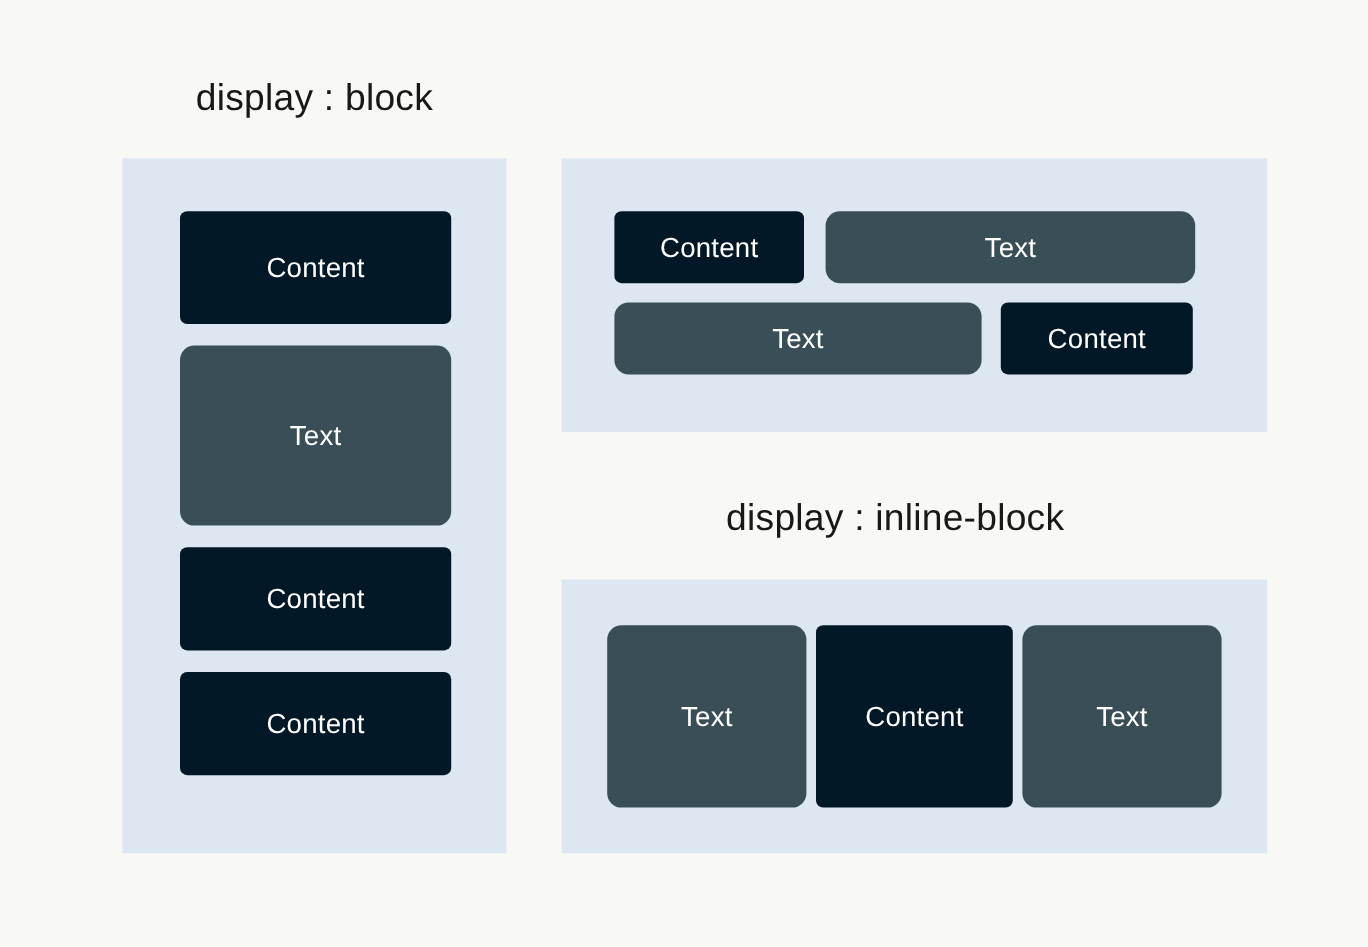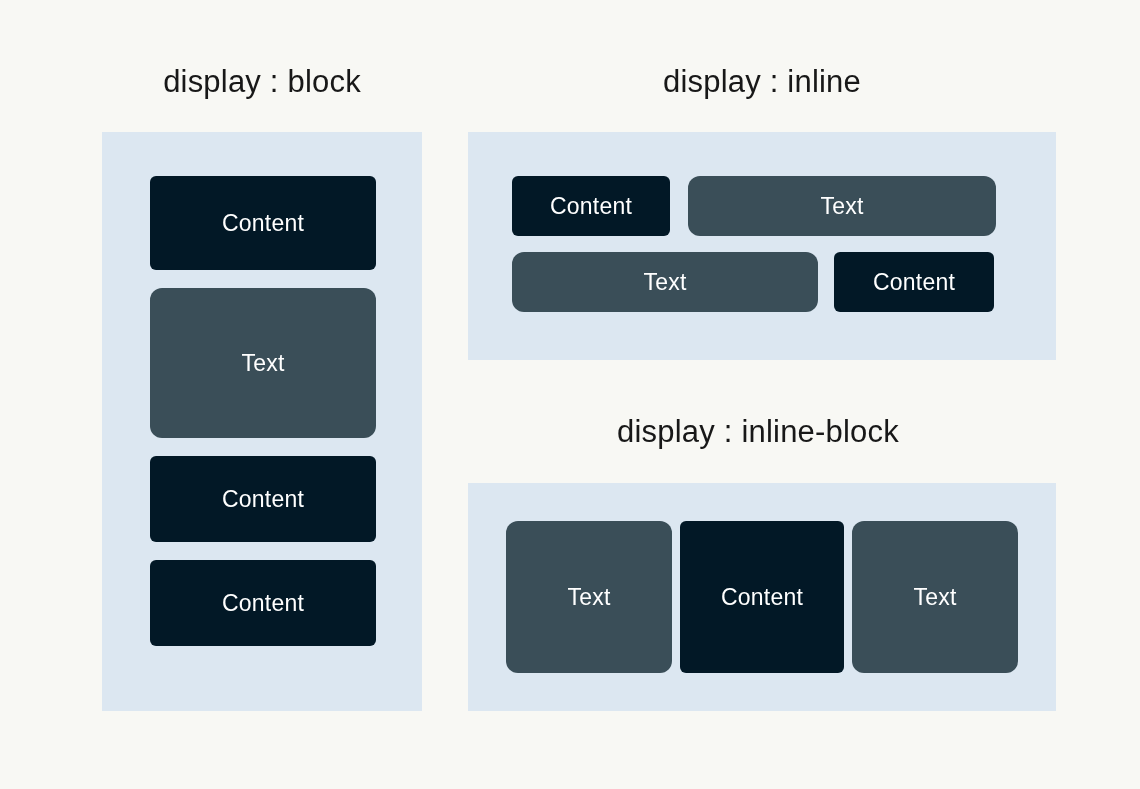--- a/index.html
+++ b/index.html
@@ -28,21 +28,21 @@
     font-family: "Liberation Sans", sans-serif;
     font-size: 31px;
     font-weight: 400;
     color: #181818;
     letter-spacing: 0.2px;
     white-space: nowrap;
     text-align: center;
   }
   #title-block        { left: 102px; top: 64px;  width: 320px; }
   #title-inline       { left: 468px; top: 64px;  width: 588px; }
-  #title-inline-block { left: 464px; top: 414px; width: 588px; }
+  #title-inline-block { left: 452px; top: 414px; width: 588px; }
 
   
   .panel {
     position: absolute;
     background: #dce7f1;
     box-sizing: border-box;
   }
   #panel-block        { left: 102px; top: 132px; width: 320px; height: 579px; }
   #panel-inline       { left: 468px; top: 132px; width: 588px; height: 228px; }
   #panel-inline-block { left: 468px; top: 483px; width: 588px; height: 228px; }
@@ -97,21 +97,20 @@
       <span>Text</span>
     </div>
     <div class="box dark" id="blk-2">
       <span>Content</span>
     </div>
     <div class="box dark" id="blk-3">
       <span>Content</span>
     </div>
   </div>
 
-  <div class="section-title" id="title-inline">display : inline</div>
 
   <div class="panel" id="panel-inline">
     <div class="box dark" id="inl-0">
       <span>Content</span>
     </div>
     <div class="box slate" id="inl-1">
       <span>Text</span>
     </div>
     <div class="box slate" id="inl-2">
       <span>Text</span>

